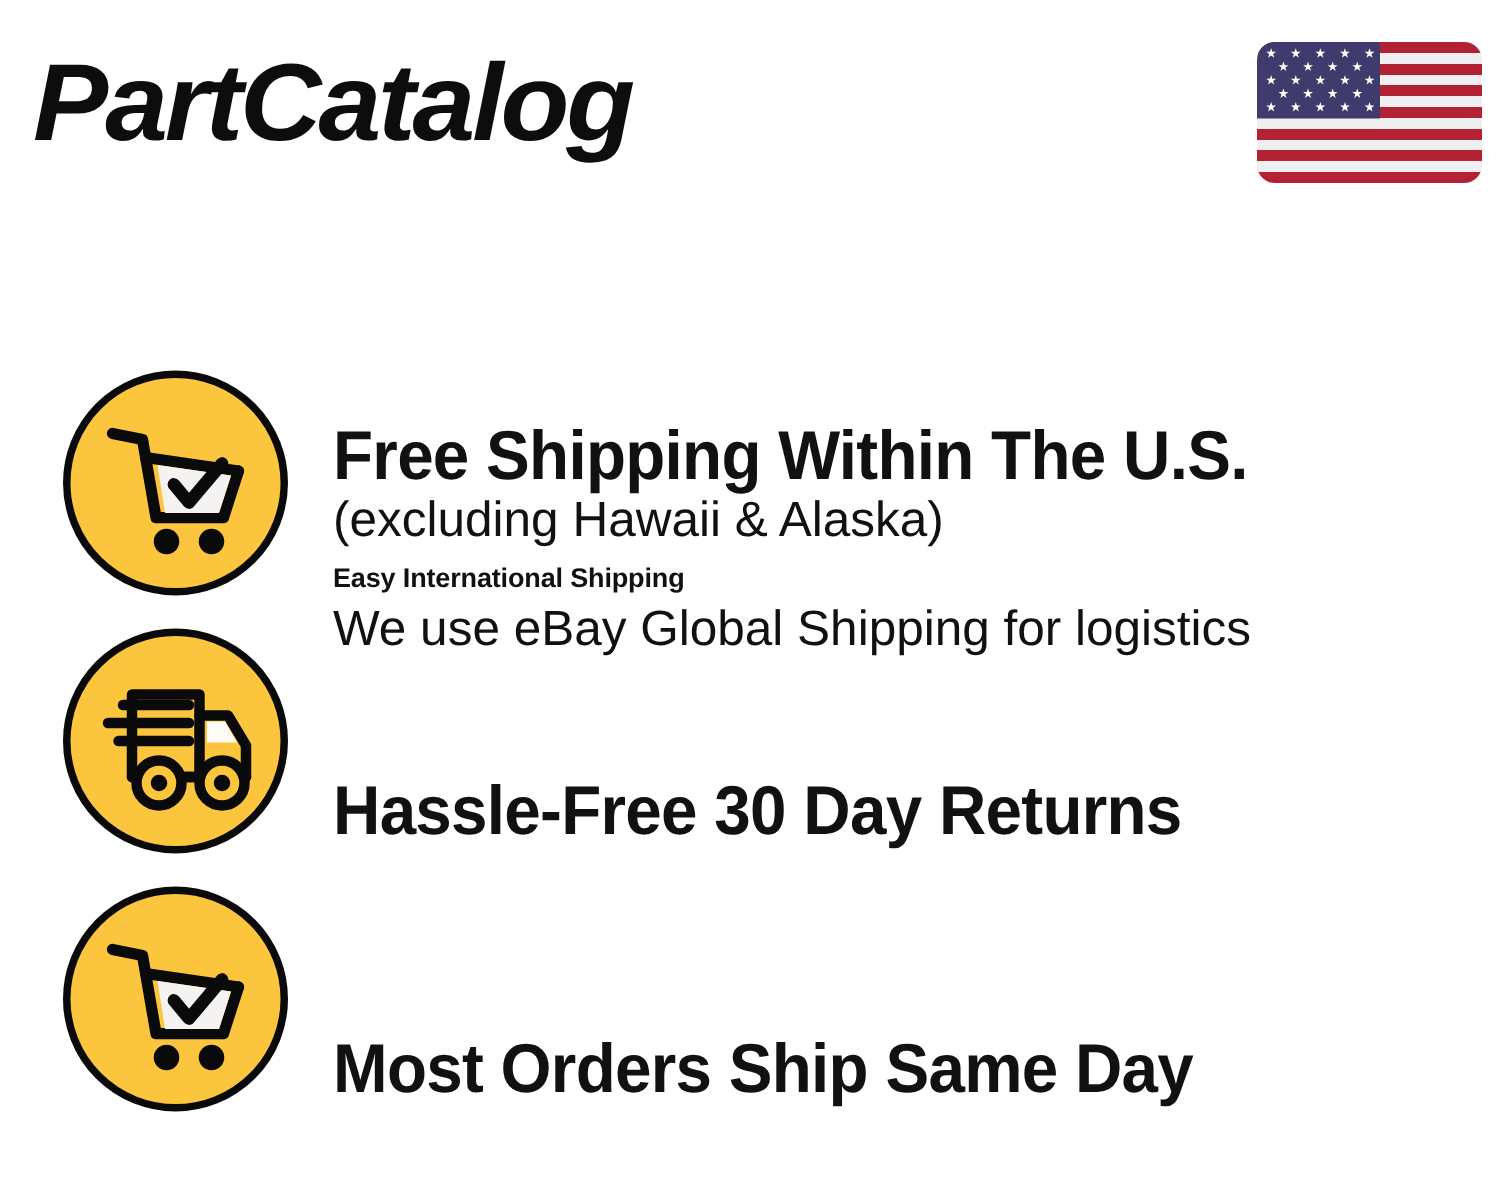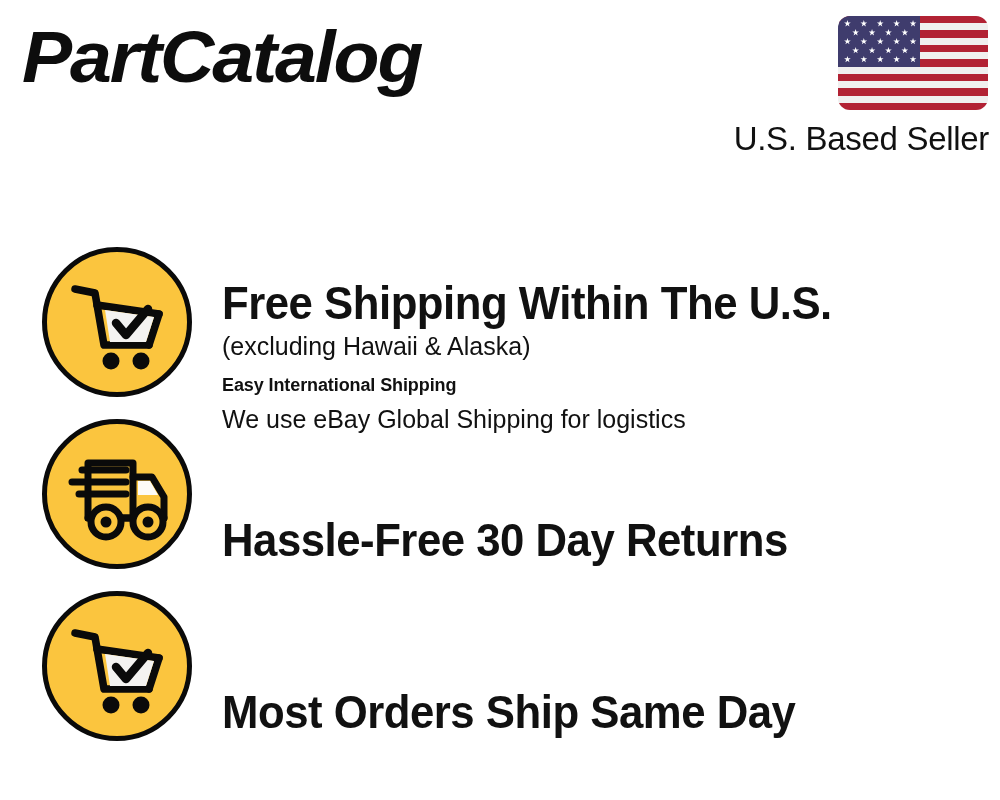--- a/index.html
+++ b/index.html
@@ -13,21 +13,21 @@
     position: relative;
     overflow: hidden;
     font-family: "Liberation Sans", sans-serif;
     color: #111111;
     -webkit-font-smoothing: antialiased;
   }
 
   
   .header {
     position: absolute;
-    left: 0; top: 4px;
+    left: 0; top: 16px;
     width: 872px;
     height: 175px;
   }
 
   .brand-logo {
     position: absolute;
     left: 22px;
     top: 14px;
     width: 470px;
     height: 100px;
@@ -162,21 +162,21 @@
     font-weight: bold;
     font-size: 46px;
     line-height: 52px;
     letter-spacing: -0.5px;
     color: #111111;
     transform: scaleX(0.95);
     transform-origin: left center;
     white-space: nowrap;
   }
   .feature-sub {
-    font-size: 25px;
+    font-size: 33px;
     line-height: 34px;
     font-weight: normal;
     color: #111111;
     white-space: nowrap;
   }
   .feature-sub.strong {
     font-weight: bold;
     font-size: 18px;
     line-height: 33px;
     letter-spacing: -0.1px;
@@ -222,21 +222,20 @@
           <path d="M66.83 30.98 L67.62 33.40 L70.16 33.40 L68.10 34.89 L68.89 37.31 L66.83 35.82 L64.77 37.31 L65.56 34.89 L63.50 33.40 L66.04 33.40 Z"></path>
           <path d="M9.43 39.94 L10.22 42.35 L12.76 42.35 L10.70 43.85 L11.49 46.27 L9.43 44.77 L7.37 46.27 L8.16 43.85 L6.10 42.35 L8.64 42.35 Z"></path>
           <path d="M25.83 39.94 L26.62 42.35 L29.16 42.35 L27.10 43.85 L27.89 46.27 L25.83 44.77 L23.77 46.27 L24.56 43.85 L22.50 42.35 L25.04 42.35 Z"></path>
           <path d="M42.23 39.94 L43.02 42.35 L45.56 42.35 L43.50 43.85 L44.29 46.27 L42.23 44.77 L40.17 46.27 L40.96 43.85 L38.90 42.35 L41.44 42.35 Z"></path>
           <path d="M58.63 39.94 L59.42 42.35 L61.96 42.35 L59.90 43.85 L60.69 46.27 L58.63 44.77 L56.57 46.27 L57.36 43.85 L55.30 42.35 L57.84 42.35 Z"></path>
           <path d="M75.03 39.94 L75.82 42.35 L78.36 42.35 L76.30 43.85 L77.09 46.27 L75.03 44.77 L72.97 46.27 L73.76 43.85 L71.70 42.35 L74.24 42.35 Z"></path>
         </g>
     </svg>
   </div>
 
-  <div class="seller-label">U.S. Based Seller</div>
 </div>
 
 <div class="features">
 
   <div class="feature-row r0">
     <div class="badge">
       <div class="badge-circle"></div>
       <svg class="badge-glyph" viewBox="0 0 150 150">
         <g fill="none" stroke="#0a0a0a" stroke-width="7.5" stroke-linecap="round" stroke-linejoin="round">
           <path d="M33 42 L53 46 L62 98 L107 98"></path>

